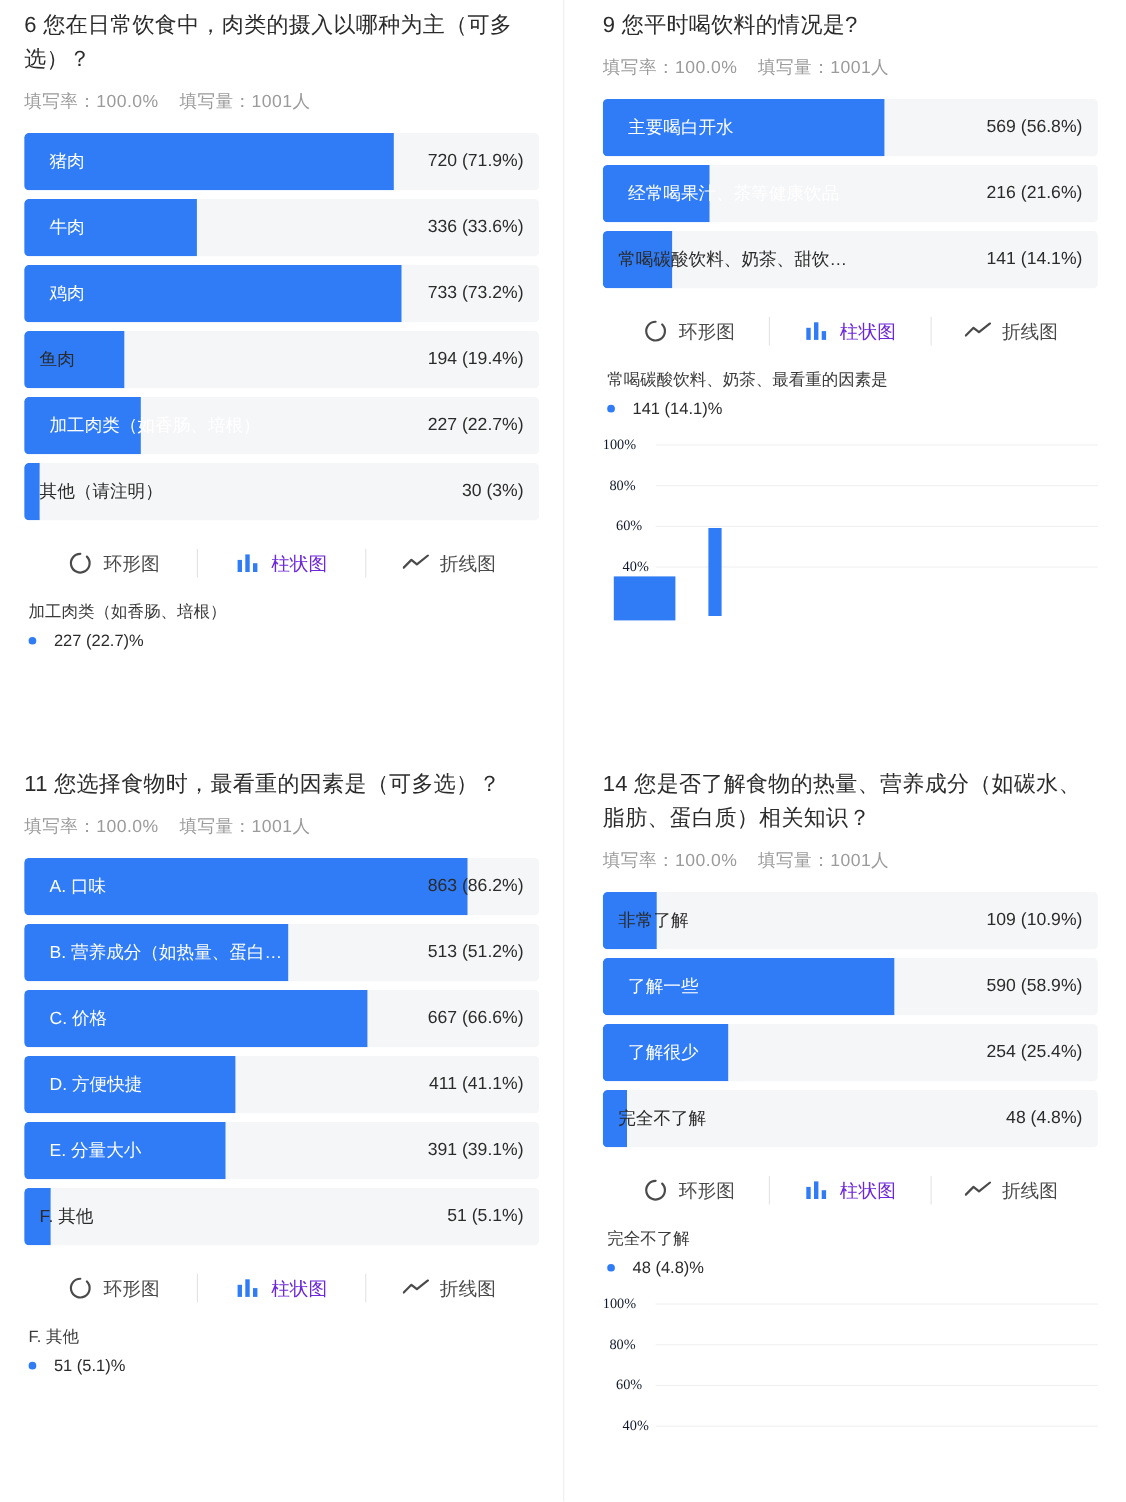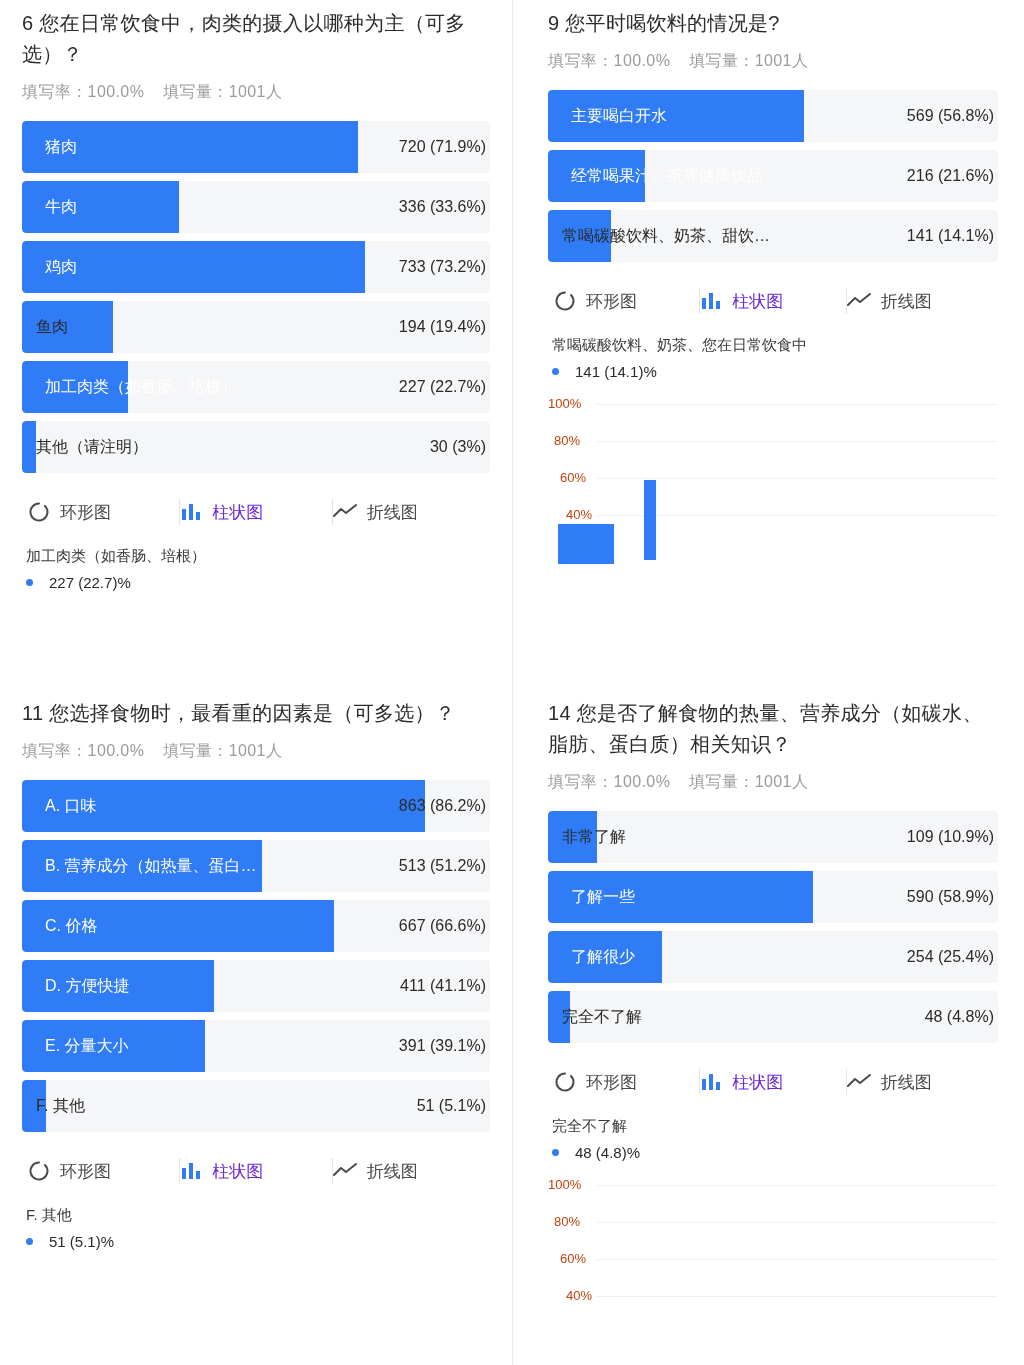--- a/index.html
+++ b/index.html
@@ -72,38 +72,38 @@
     color: #2b2b2b;
     padding-left: 14px;
     white-space: nowrap;
     overflow: hidden;
     max-width: 62%;
     text-overflow: ellipsis;
   }
   .bar-label.on-fill { color: #ffffff; padding-left: 23px; }
   .bar-value {
     position: absolute;
-    right: 4px;
+    right: 14px;
     z-index: 2;
     font-size: 16px;
     color: #2b2b2b;
     white-space: nowrap;
   }
 
   .switcher {
     display: flex;
     align-items: center;
     margin-top: 26px;
     padding: 0 6px;
   }
   .sw-item {
     flex: 1;
     display: flex;
     align-items: center;
-    justify-content: flex-start;
+    justify-content: center;
     gap: 10px;
     font-size: 17px;
     color: #4a4a4a;
     cursor: pointer;
     position: relative;
     font-family: Liberation Mono, monospace;
   }
   .sw-item.active { color: #6d28d9; }
   .sw-sep {
     width: 1px;
@@ -136,21 +136,22 @@
 
   .mini-chart {
     margin-top: 16px;
     position: relative;
     height: 150px;
   }
   .mini-axis {
     position: absolute;
     left: 0;
     font-size: 13px;
-    color: #c2410c;
+    color: #0f172a;
+    font-family: Liberation Serif, serif;
   }
   .gridline {
     position: absolute;
     left: 48px; right: 0;
     height: 1px;
     background: #f0f0f0;
   }
   .mini-bar {
     position: absolute;
     background: #2f7cf6;
@@ -293,21 +294,21 @@
       <div class="sw-item">
         <span class="ico">
           <svg width="24" height="16" viewBox="0 0 24 16">
               <polyline points="1,12 8,5 13,9 23,1" fill="none" stroke="#4a4a4a" stroke-width="2" stroke-linecap="round" stroke-linejoin="round"></polyline>
             </svg>
         </span>
         <span>折线图</span>
       </div>
     </div>
     <div class="sel-info">
-      <div class="sel-title">常喝碳酸饮料、奶茶、您在日常饮食中</div>
+      <div class="sel-title">常喝碳酸饮料、奶茶、最看重的因素是</div>
       <div class="sel-val">
         <span class="dot"></span>
         <span>141 (14.1)%</span>
       </div>
     </div>
     <div class="mini-chart" id="mini-q9">
         <div class="mini-axis" style="top: 0px; left: 0px;">100%</div>
         <div class="gridline" style="top: 8px;"></div>
         <div class="mini-axis" style="top: 37px; left: 6px;">80%</div>
         <div class="gridline" style="top: 45px;"></div>

